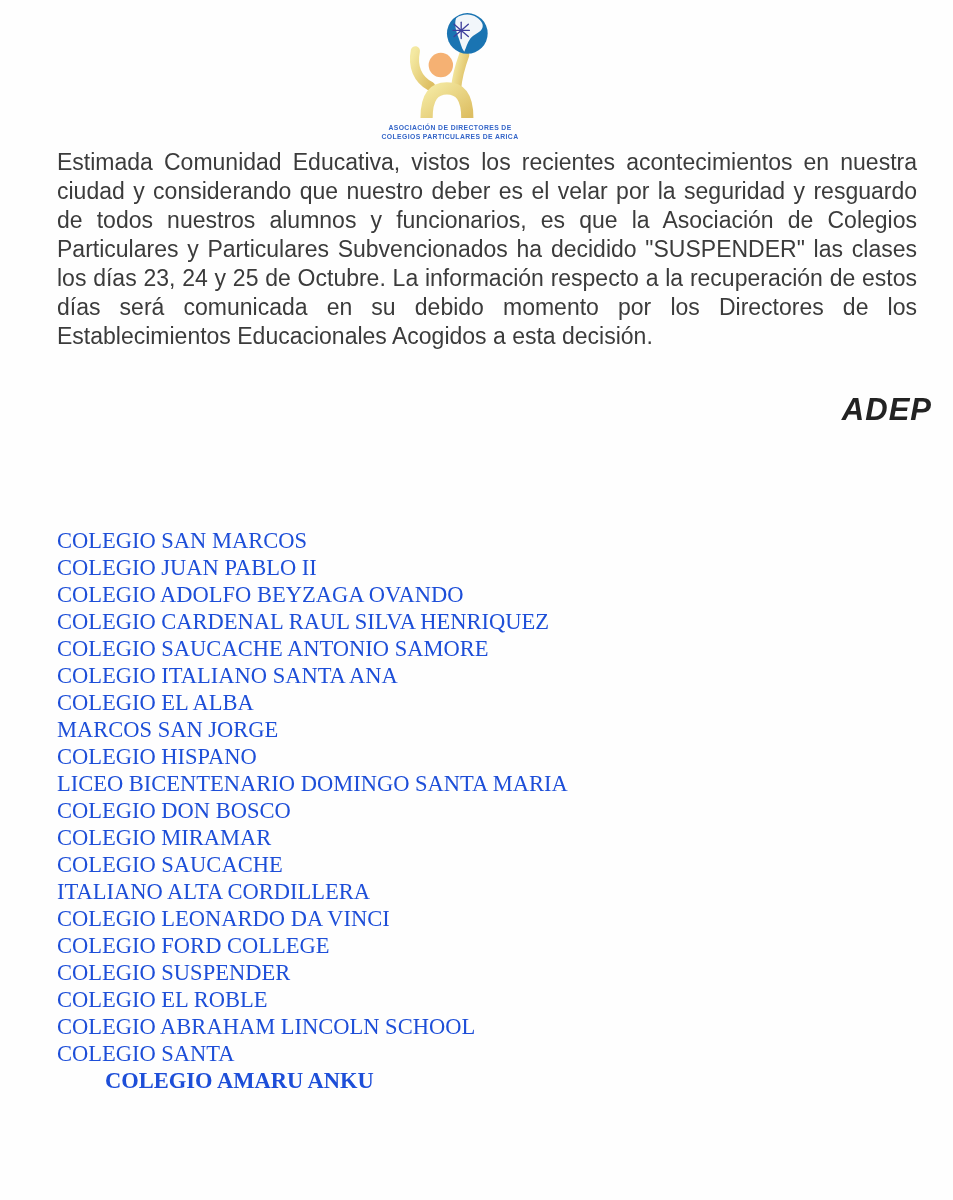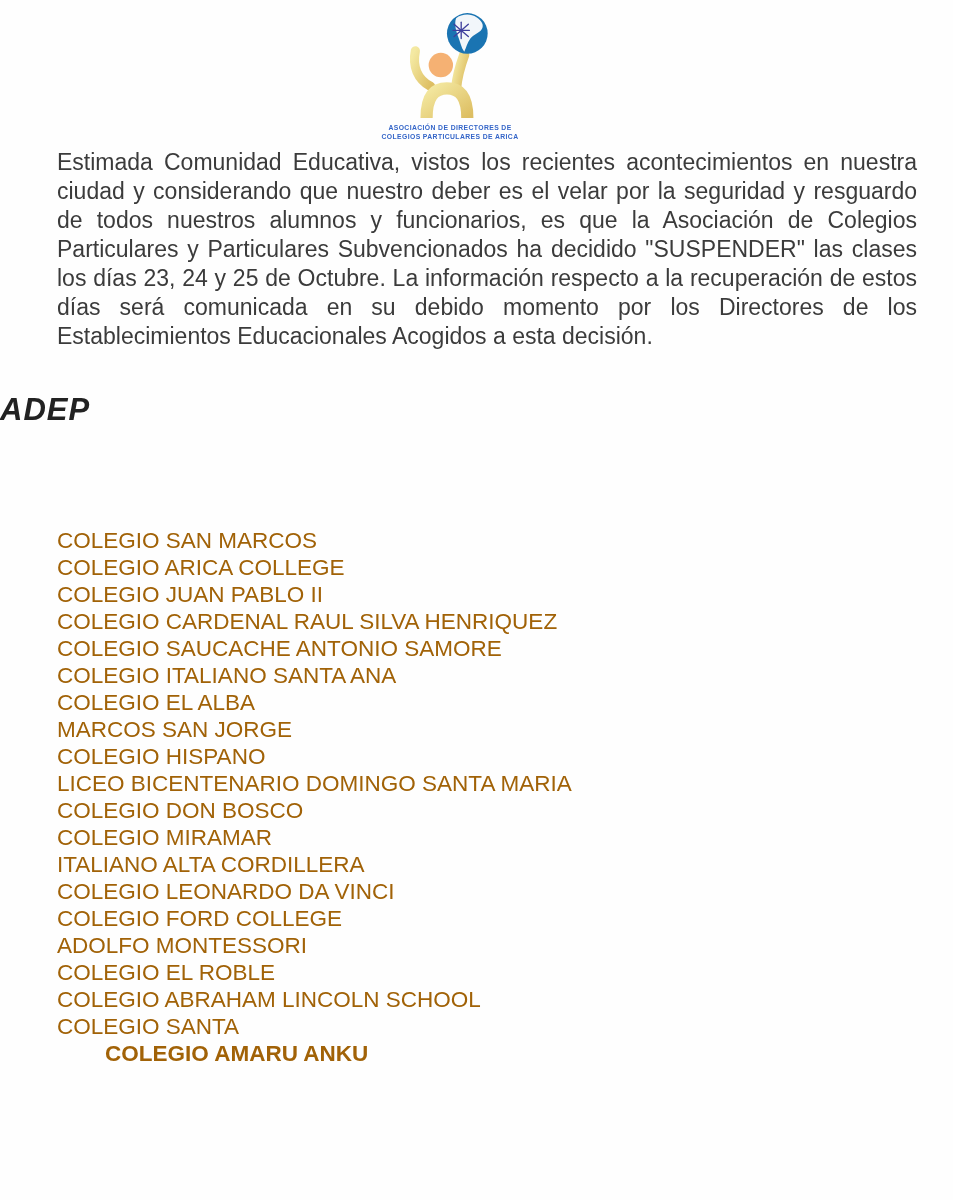--- a/index.html
+++ b/index.html
@@ -52,39 +52,41 @@
     text-align: justify;
   }
 
   
   .signature {
     position: absolute;
     top: 392px;
     left: 0;
     width: 895px;
     margin: 0;
-    text-align: left;
+    text-align: right;
     font-size: 31px;
     font-weight: bold;
     font-style: italic;
     letter-spacing: 1px;
     color: #222222;
+    padding-left: 37px;
   }
 
   
   .schools {
     position: absolute;
     top: 527px;
     left: 57px;
     margin: 0;
     padding: 0;
     list-style: none;
     font-size: 22.5px;
     line-height: 27px;
-    color: #a16207;
+    color: #1d4ed8;
+    font-family: Liberation Serif, serif;
   }
   .schools li:last-child {
     font-weight: 600; 
     margin-left: 48px;
   }
 </style>
 </head>
 <body>
 
 <div class="page">
@@ -125,34 +127,35 @@
       <div>COLEGIOS PARTICULARES DE ARICA</div>
     </div>
   </div>
 
   <p class="body-text">Estimada Comunidad Educativa, vistos los recientes acontecimientos en nuestra ciudad y considerando que nuestro deber es el velar por la seguridad y resguardo de todos nuestros alumnos y funcionarios, es que la Asociación de Colegios Particulares y Particulares Subvencionados ha decidido "SUSPENDER" las clases los días 23, 24 y 25 de Octubre. La información respecto a la recuperación de estos días será comunicada en su debido momento por los Directores de los Establecimientos Educacionales Acogidos a esta decisión.</p>
 
   <h1 class="signature">ADEP</h1>
 
   <ul class="schools">
       <li>COLEGIO SAN MARCOS</li>
-      <li>COLEGIO ARICA COLLEGE</li>
       <li>COLEGIO JUAN PABLO II</li>
+      <li>COLEGIO ADOLFO BEYZAGA OVANDO</li>
       <li>COLEGIO CARDENAL RAUL SILVA HENRIQUEZ</li>
       <li>COLEGIO SAUCACHE ANTONIO SAMORE</li>
       <li>COLEGIO ITALIANO SANTA ANA</li>
       <li>COLEGIO EL ALBA</li>
       <li>MARCOS SAN JORGE</li>
       <li>COLEGIO HISPANO</li>
       <li>LICEO BICENTENARIO DOMINGO SANTA MARIA</li>
       <li>COLEGIO DON BOSCO</li>
       <li>COLEGIO MIRAMAR</li>
+      <li>COLEGIO SAUCACHE</li>
       <li>ITALIANO ALTA CORDILLERA</li>
       <li>COLEGIO LEONARDO DA VINCI</li>
       <li>COLEGIO FORD COLLEGE</li>
-      <li>ADOLFO MONTESSORI</li>
+      <li>COLEGIO SUSPENDER</li>
       <li>COLEGIO EL ROBLE</li>
       <li>COLEGIO ABRAHAM LINCOLN SCHOOL</li>
       <li>COLEGIO SANTA</li>
       <li>COLEGIO AMARU ANKU</li>
     </ul>
 
 </div>
 
 </body></html>

